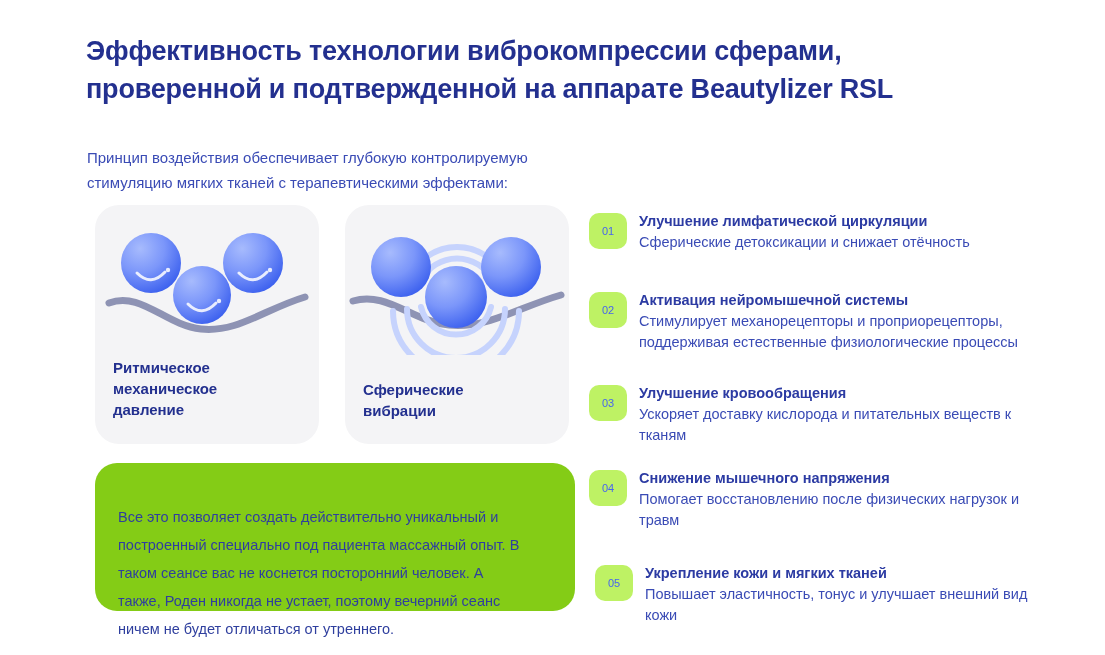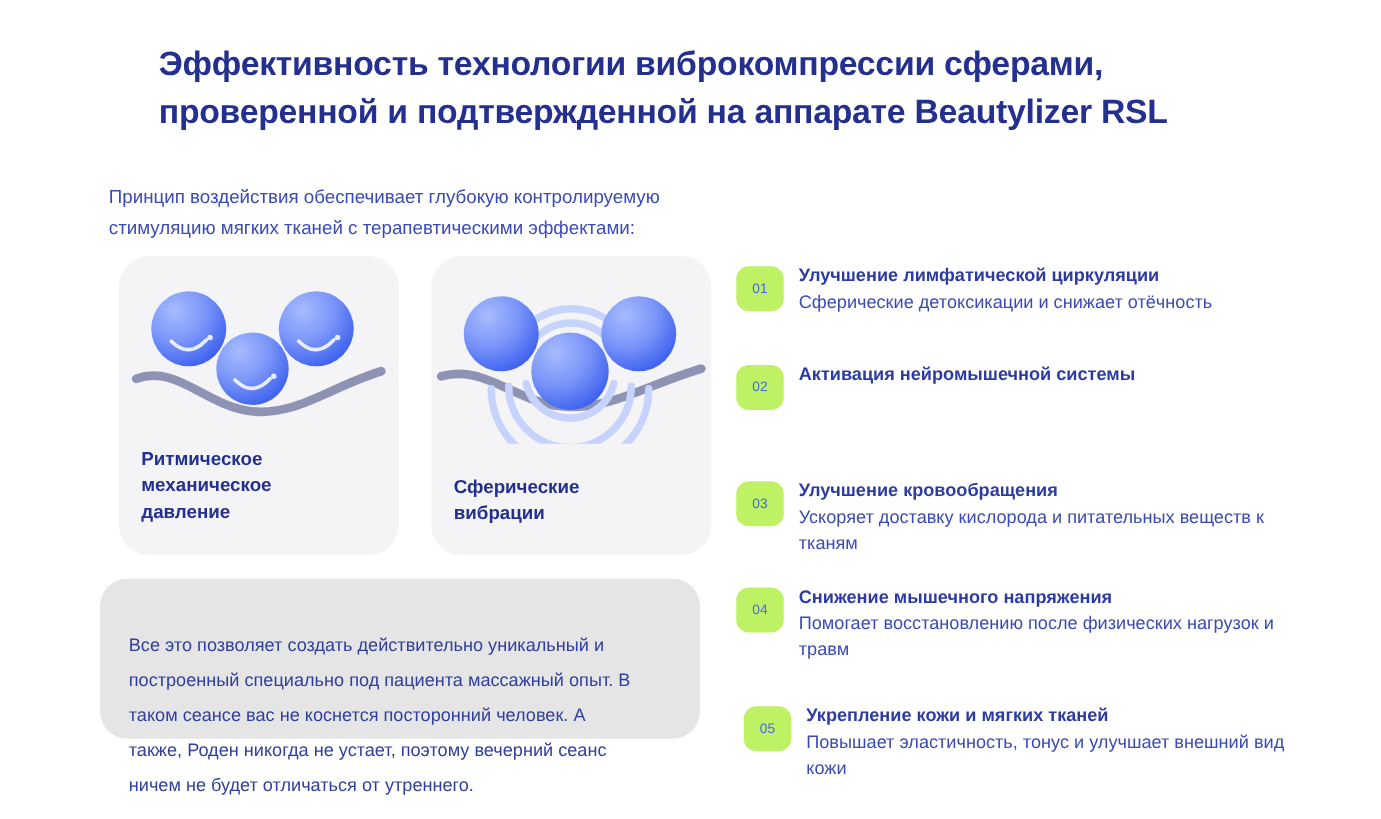--- a/index.html
+++ b/index.html
@@ -27,21 +27,21 @@
     position: absolute;
     left: 86px;
     top: 14px;
     width: 940px;
     font-size: 27px;
     font-weight: 700;
     line-height: 38px;
     letter-spacing: -0.2px;
     color: #23308f;
   }
-  .page-title .line { display: block; white-space: nowrap; margin-left: 41px; }
+  .page-title .line { display: block; white-space: nowrap; }
 
   
   .intro {
     position: absolute;
     left: 87px;
     top: 130px;
     width: 520px;
     font-size: 15px;
     line-height: 25px;
     color: #3a4bb5;
@@ -81,25 +81,25 @@
     line-height: 21px;
     color: #23308f;
   }
   .card-1 .card-label { top: 152px; }
   .card-2 .card-label { top: 174px; }
   .card-label .line { display: block; }
 
   
   .note {
     position: absolute;
-    left: 80px;
+    left: 95px;
     top: 463px;
     width: 480px;
-    height: 128px;
-    background: #e5e5e5;
+    height: 148px;
+    background: #84cc16;
     border-radius: 22px;
   }
   .note-text {
     position: absolute;
     left: 23px;
     top: 25px;
     width: 440px;
     font-size: 14.5px;
     line-height: 28px;
     color: #2f3f9e;
@@ -270,20 +270,24 @@
           <span class="line">Сферические детоксикации и снижает отёчность</span>
           <span class="line"></span>
         </div>
       </div>
     </div>
 
     <div class="benefit" style="top:79px;">
       <div class="num">02</div>
       <div class="content">
         <div class="b-title">Активация нейромышечной системы</div>
+        <div class="b-desc">
+          <span class="line">Стимулирует механорецепторы и проприорецепторы,</span>
+          <span class="line">поддерживая естественные физиологические процессы</span>
+        </div>
       </div>
     </div>
 
     <div class="benefit" style="top:172px;">
       <div class="num">03</div>
       <div class="content">
         <div class="b-title">Улучшение кровообращения</div>
         <div class="b-desc">
           <span class="line">Ускоряет доставку кислорода и питательных веществ к</span>
           <span class="line">тканям</span>

